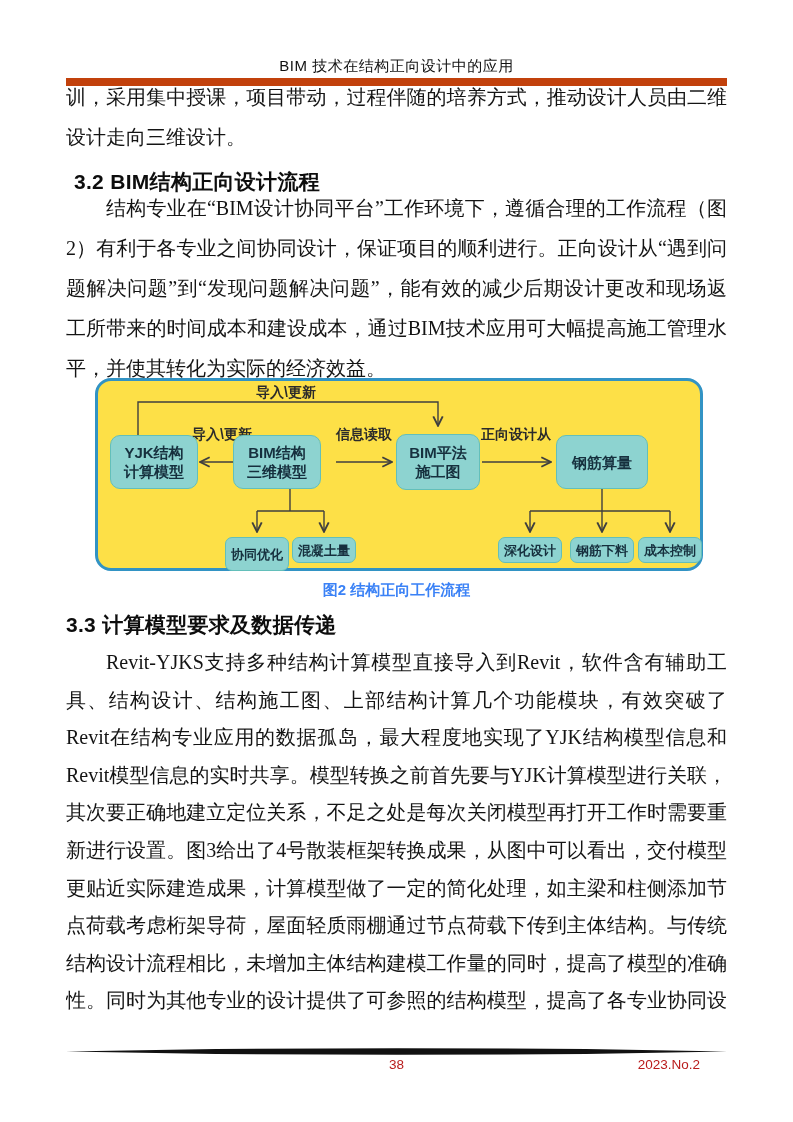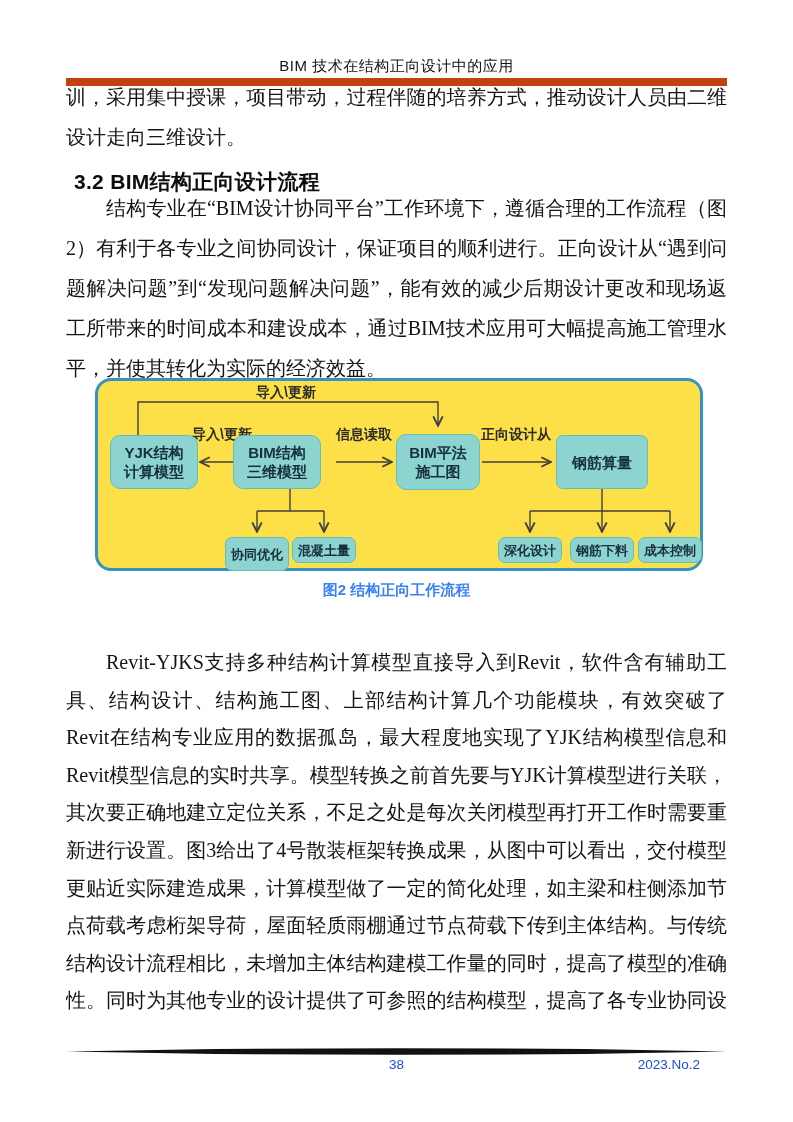--- a/index.html
+++ b/index.html
@@ -75,21 +75,21 @@
   }
   .figure-caption{
     position:absolute;left:66px;top:581px;width:661px;height:22px;
     text-align:center;font-family:"Liberation Sans",sans-serif;
     font-size:15px;font-weight:bold;color:#3b82f6;
   }
   
   .footer-rule{position:absolute;left:66px;top:1048px;width:661px;height:7px;}
   .footer-row{
     position:absolute;left:66px;top:1057px;width:661px;height:20px;
-    font-family:"Liberation Sans",sans-serif;font-size:13.5px;color:#1d4ed8;
+    font-family:"Liberation Sans",sans-serif;font-size:13.5px;color:#b91c1c;
   }
   .page-num{position:absolute;left:0;width:100%;text-align:center;}
   .issue{position:absolute;right:27px;top:0;}
 </style>
 </head>
 <body>
 
 <div class="page">
 
   <div class="running-head">BIM 技术在结构正向设计中的应用</div>
@@ -137,21 +137,21 @@
       <span>计算模型</span>
     </div>
     <div class="flow-node" style="left:135px;top:54px;width:88px;height:54px;">
       <span>BIM结构</span>
       <span>三维模型</span>
     </div>
     <div class="flow-node" style="left:298px;top:53px;width:84px;height:56px;">
       <span>BIM平法</span>
       <span>施工图</span>
     </div>
-    <div class="flow-node" style="left:458px;top:54px;width:92px;height:54px;border-radius:7px;">
+    <div class="flow-node" style="left:458px;top:54px;width:92px;height:54px;">
       <span>钢筋算量</span>
     </div>
 
     <div class="flow-node small" style="left:127px;top:156px;width:64px;height:34px;">
       <span>协同优化</span>
     </div>
     <div class="flow-node small" style="left:194px;top:156px;width:64px;height:26px;">
       <span>混凝土量</span>
     </div>
     <div class="flow-node small" style="left:400px;top:156px;width:64px;height:26px;">
@@ -160,20 +160,21 @@
     <div class="flow-node small" style="left:472px;top:156px;width:64px;height:26px;">
       <span>钢筋下料</span>
     </div>
     <div class="flow-node small" style="left:540px;top:156px;width:64px;height:26px;">
       <span>成本控制</span>
     </div>
   </div>
 
   <div class="figure-caption">图2 结构正向工作流程</div>
 
+  <h2 class="section-heading h-33">3.3 计算模型要求及数据传递</h2>
 
   <p class="body-text p-s33">Revit-YJKS支持多种结构计算模型直接导入到Revit，软件含有辅助工具、结构设计、结构施工图、上部结构计算几个功能模块，有效突破了Revit在结构专业应用的数据孤岛，最大程度地实现了YJK结构模型信息和Revit模型信息的实时共享。模型转换之前首先要与YJK计算模型进行关联，其次要正确地建立定位关系，不足之处是每次关闭模型再打开工作时需要重新进行设置。图3给出了4号散装框架转换成果，从图中可以看出，交付模型更贴近实际建造成果，计算模型做了一定的简化处理，如主梁和柱侧添加节点荷载考虑桁架导荷，屋面轻质雨棚通过节点荷载下传到主体结构。与传统结构设计流程相比，未增加主体结构建模工作量的同时，提高了模型的准确性。同时为其他专业的设计提供了可参照的结构模型，提高了各专业协同设计的效率。</p>
 
   <svg class="footer-rule" viewBox="0 0 661 7" preserveAspectRatio="none" aria-hidden="true">
     <polygon points="0,3.5 150,0.9 331,0.2 520,0.9 661,3.5 520,6.1 331,6.8 150,6.1" fill="#111111"></polygon>
   </svg>
   <div class="footer-row">
     <span class="page-num">38</span>
     <span class="issue">2023.No.2</span>
   </div>

